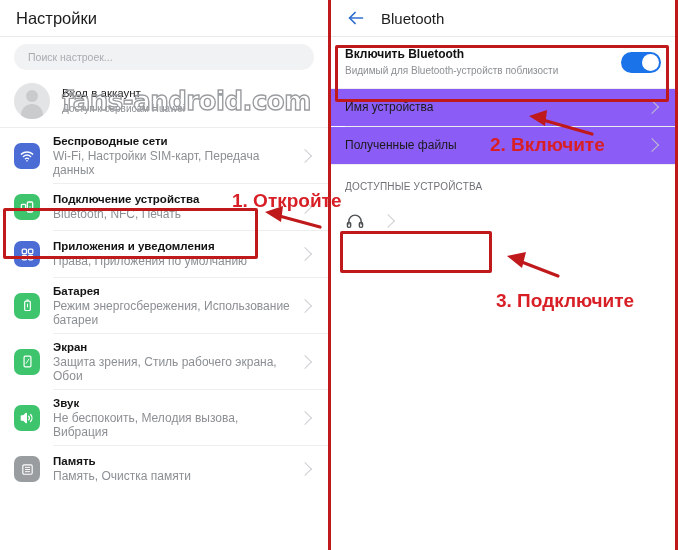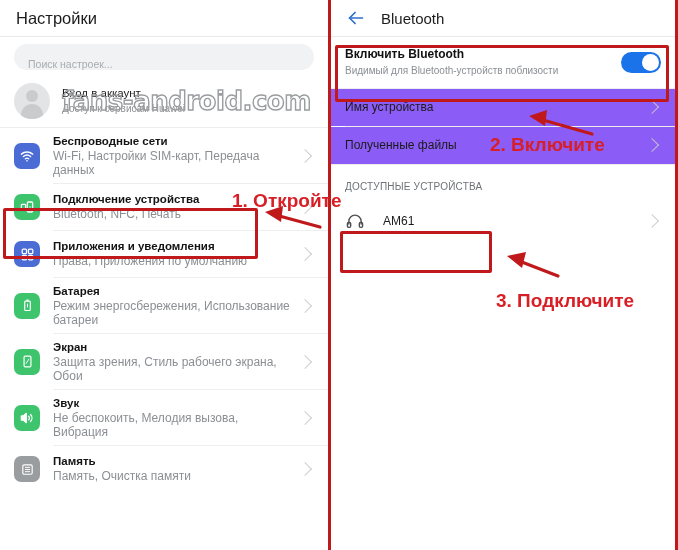--- a/index.html
+++ b/index.html
@@ -24,21 +24,21 @@
     display: flex; align-items: center;
     padding-left: 16px;
     background: #ffffff;
   }
   .settings-title { font-size: 16.5px; color: #1c1c1c; font-weight: 400; }
   .hdr-rule { height: 1px; background: #e9e9e9; margin: 0 0 0 0; }
 
   .search-wrap { padding: 7px 14px 9px 14px; background: #fff; }
   .search-box {
     height: 26px; border-radius: 13px; background: #f1f2f3;
-    display: flex; align-items: flex-end; padding-left: 14px;
+    display: flex; align-items: center; padding-left: 14px;
   }
   .search-ph { font-size: 10.5px; color: #a8acb0; }
 
   .account-row {
     display: flex; align-items: center;
     padding: 4px 14px 8px 14px;
     background: #fff;
     position: relative;
   }
   .avatar {
@@ -361,21 +361,20 @@
     </div>
 
     <div class="dev-row">
       <div class="dev-icon">
         <svg width="20" height="20" viewBox="0 0 24 24" fill="none" stroke="#4d5053" stroke-width="1.7" stroke-linecap="round">
           <path d="M4.6 15.5v-3.2a7.4 7.4 0 0 1 14.8 0v3.2"></path>
           <rect x="2.9" y="13.6" width="3.9" height="6" rx="1.6"></rect>
           <rect x="17.2" y="13.6" width="3.9" height="6" rx="1.6"></rect>
         </svg>
       </div>
-      <div class="dev-name">AM61</div>
       <div class="chev"></div>
     </div>
 
     <div class="hl hl-bt"></div>
     <div class="hl hl-am61"></div>
   </div>
 
   <div class="overlay">
 
     <svg width="678" height="550" style="position:absolute;left:0;top:0">

